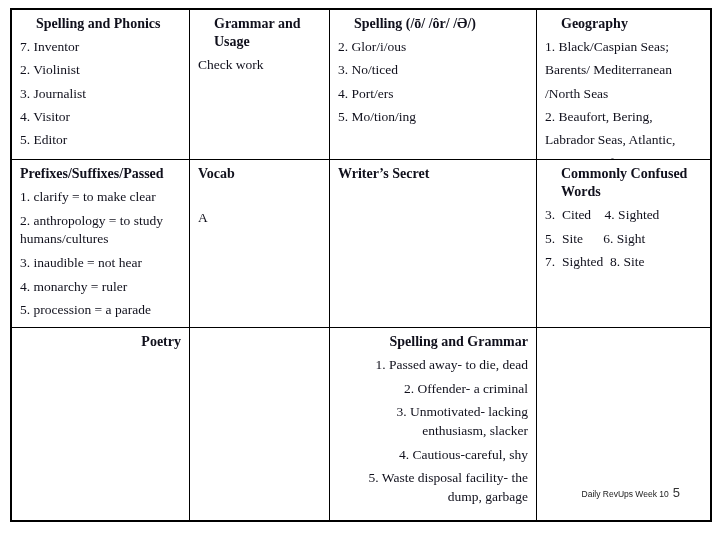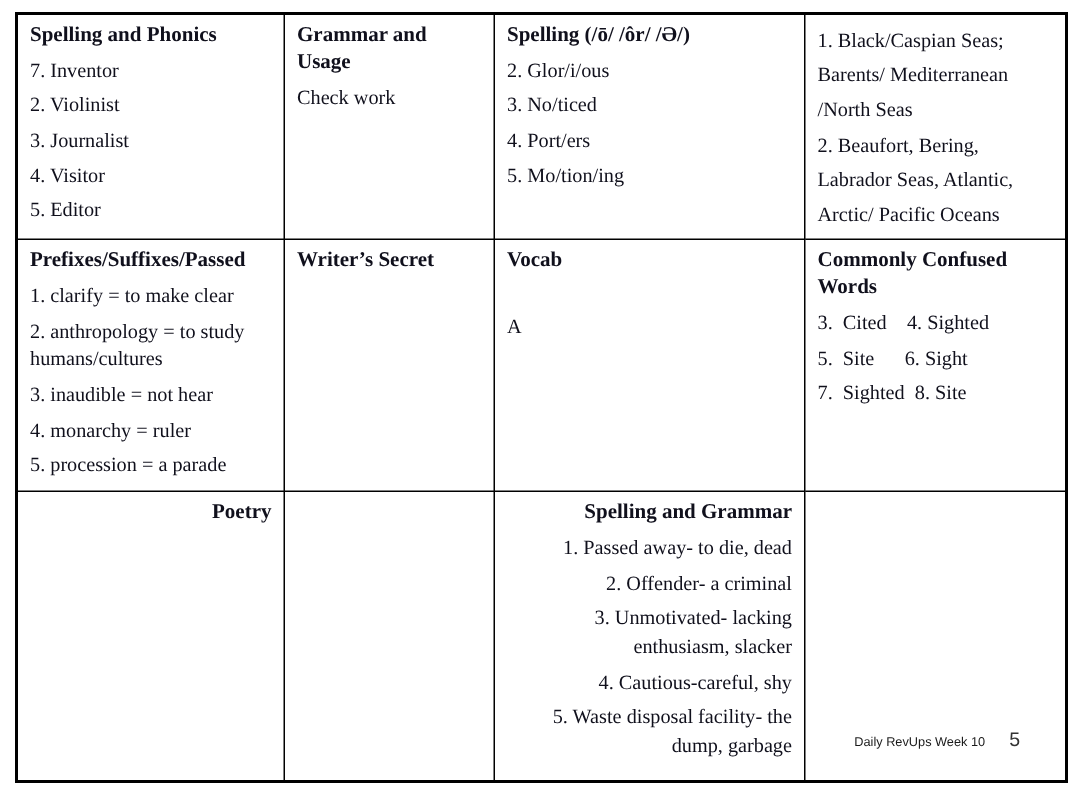--- a/index.html
+++ b/index.html
@@ -38,30 +38,30 @@
     line-height: 1.3;
     margin-bottom: 5px;
   }
   .line {
     font-size: 13.5px;
     line-height: 1.38;
     margin-bottom: 5px;
     white-space: pre-wrap;
   }
   .roomy .line { line-height: 1.72; margin-bottom: 0; }
-  .roomy .cell-title { margin-bottom: 2px; }
+  .roomy .cell-title { margin-bottom: 2px; margin-left: 16px; }
   .gap-above { margin-top: 26px; }
 
   .footer-cell { display: flex; flex-direction: column; }
   .footer-row {
     margin-top: auto;
     display: flex;
     align-items: baseline;
     justify-content: flex-end;
-    gap: 16px;
+    gap: 4px;
     padding: 0 22px 16px 0;
   }
   .footer-label {
     font-family: "Liberation Sans", sans-serif;
     font-size: 8.5px;
     color: #1a1a1a;
   }
   .page-number {
     font-family: "Liberation Sans", sans-serif;
     font-size: 13px;
@@ -89,40 +89,41 @@
 
   <div class="cell roomy">
     <div class="cell-title">Spelling (/ō/ /ôr/ /Ə/)</div>
     <div class="line">2. Glor/i/ous</div>
     <div class="line">3. No/ticed</div>
     <div class="line">4. Port/ers</div>
     <div class="line">5. Mo/tion/ing</div>
   </div>
 
   <div class="cell roomy">
+    <div class="cell-title">Geography</div>
     <div class="line">1. Black/Caspian Seas; Barents/ Mediterranean /North Seas</div>
     <div class="line">2. Beaufort, Bering, Labrador Seas, Atlantic, Arctic/ Pacific Oceans</div>
   </div>
 
   <div class="cell">
     <div class="cell-title">Prefixes/Suffixes/Passed</div>
     <div class="line">1. clarify = to make clear</div>
     <div class="line">2. anthropology = to study humans/cultures</div>
     <div class="line">3. inaudible = not hear</div>
     <div class="line">4. monarchy = ruler</div>
     <div class="line">5. procession = a parade</div>
   </div>
 
   <div class="cell">
-    <div class="cell-title">Writer’s Secret</div>
+    <div class="cell-title">Vocab</div>
+    <div class="line gap-above">A</div>
   </div>
 
   <div class="cell">
-    <div class="cell-title">Vocab</div>
-    <div class="line gap-above">A</div>
+    <div class="cell-title">Writer’s Secret</div>
   </div>
 
   <div class="cell roomy">
     <div class="cell-title">Commonly Confused Words</div>
     <div class="line">3.  Cited    4. Sighted</div>
     <div class="line">5.  Site      6. Sight</div>
     <div class="line">7.  Sighted  8. Site</div>
   </div>
 
   <div class="cell row-last">

